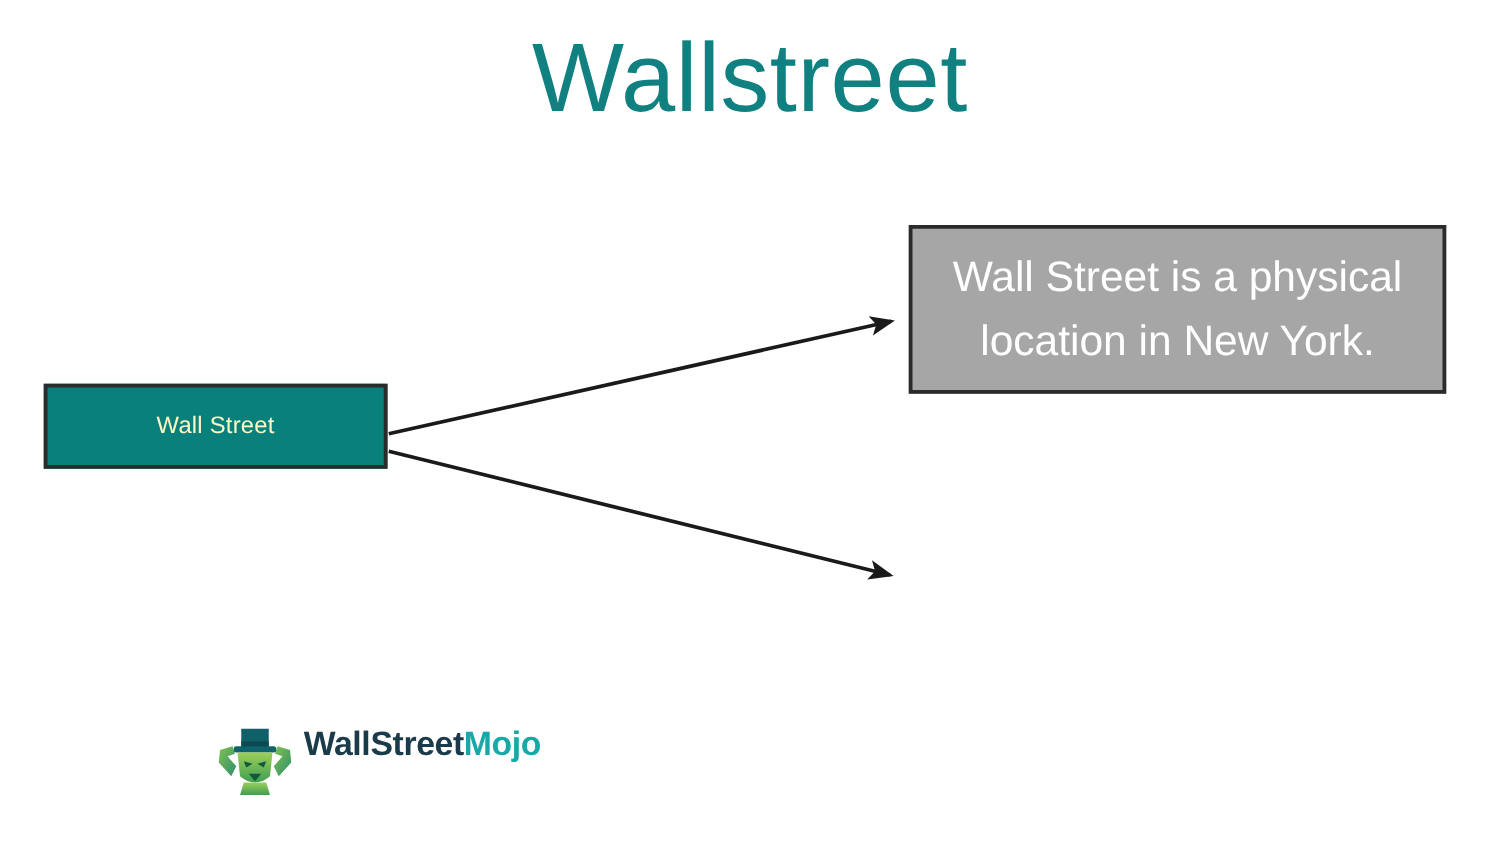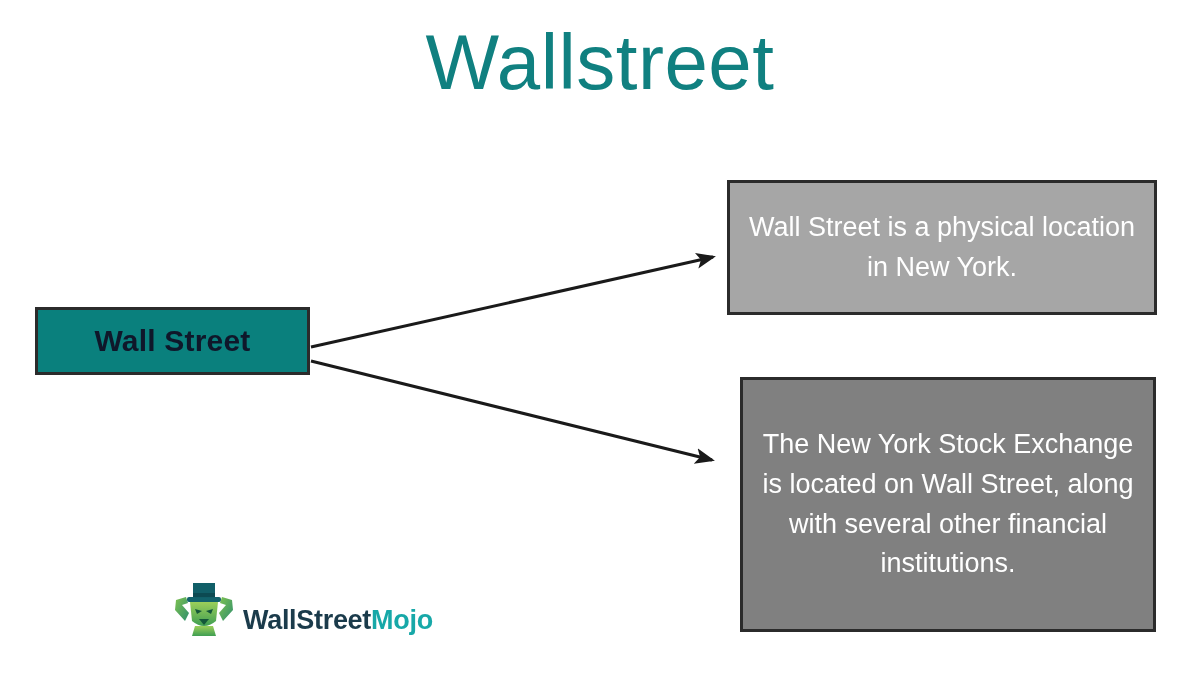--- a/index.html
+++ b/index.html
@@ -41,41 +41,41 @@
     width: 275px;
     height: 68px;
     background: #0a807d;
     border: 3px solid #2b2b2b;
     box-sizing: border-box;
     display: flex;
     align-items: center;
     justify-content: center;
   }
   #source-node .node-label {
-    color: #0f172a;
-    font-size: 30px;
-    font-weight: 700;
+    color: #fef9c3;
+    font-size: 19px;
+    font-weight: 400;
     letter-spacing: 0.2px;
     white-space: nowrap;
   }
 
   
   .detail-box {
     position: absolute;
     box-sizing: border-box;
     border: 3px solid #2b2b2b;
     display: flex;
     align-items: center;
     justify-content: center;
     padding: 6px 18px;
   }
   .detail-box .box-text {
     color: #ffffff;
     text-align: center;
-    font-size: 27px;
+    font-size: 34px;
     line-height: 1.48;
     font-weight: 400;
   }
 
   #detail-box-1 {
     left: 727px;
     top: 180px;
     width: 430px;
     height: 135px;
     background: #a6a6a6;
@@ -98,21 +98,21 @@
     pointer-events: none;
   }
 
   
   #logo {
     position: absolute;
     left: 173px;
     top: 580px;
     height: 56px;
     display: flex;
-    align-items: flex-end;
+    align-items: flex-start;
   }
   #logo-mark {
     width: 62px;
     height: 56px;
     flex: 0 0 auto;
   }
   #logo-wordmark {
     margin-left: 8px;
     font-size: 27px;
     font-weight: 700;
@@ -140,23 +140,20 @@
   </svg>
 
   <div id="source-node">
     <span class="node-label">Wall Street</span>
   </div>
 
   <div id="detail-box-1" class="detail-box">
     <span class="box-text">Wall Street is a physical location in New York.</span>
   </div>
 
-  <div id="detail-box-2" class="detail-box">
-    <span class="box-text">The New York Stock Exchange is located on Wall Street, along with several other financial institutions.</span>
-  </div>
 
   <div id="logo">
     <svg id="logo-mark" viewBox="0 0 62 56">
       <defs>
         <linearGradient id="gBody" x1="0" y1="0" x2="0" y2="1">
           <stop offset="0%" stop-color="#9ccf5a"></stop>
           <stop offset="100%" stop-color="#3f9e52"></stop>
         </linearGradient>
         <linearGradient id="gArm" x1="0" y1="0" x2="1" y2="1">
           <stop offset="0%" stop-color="#7fc24f"></stop>

